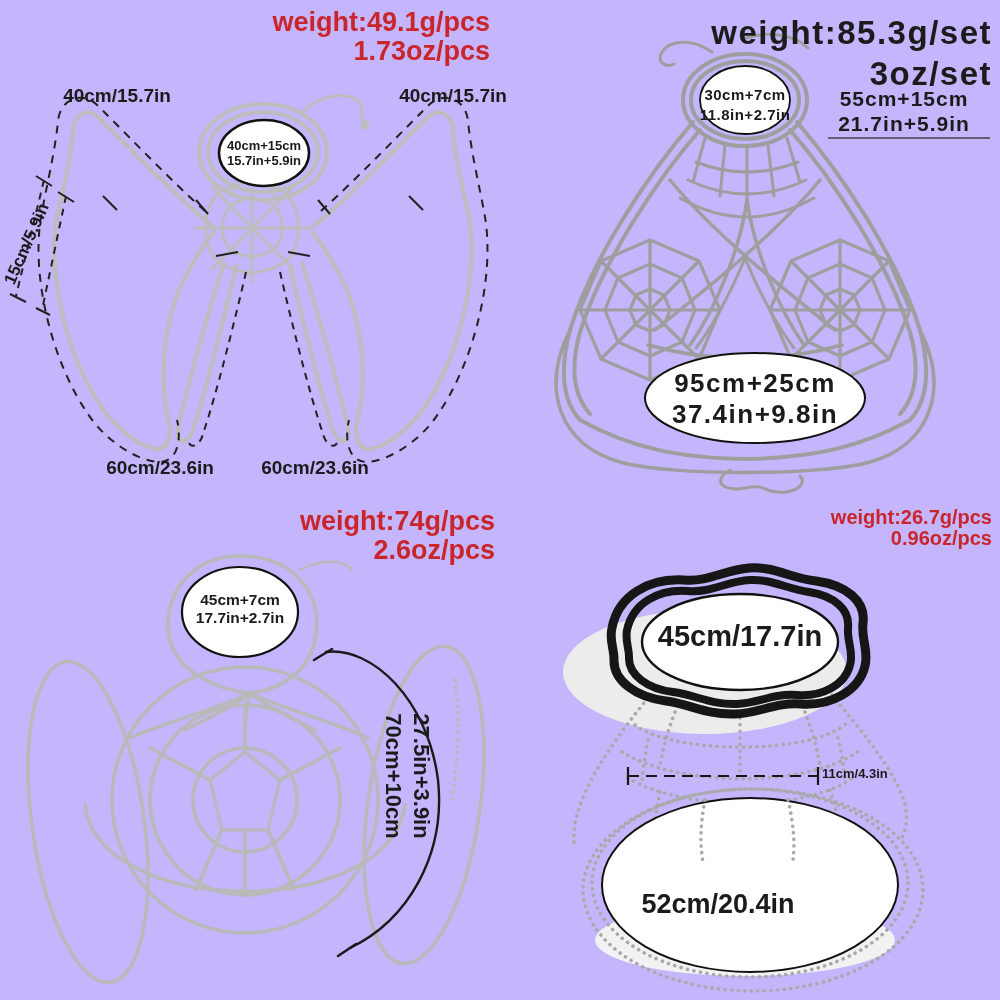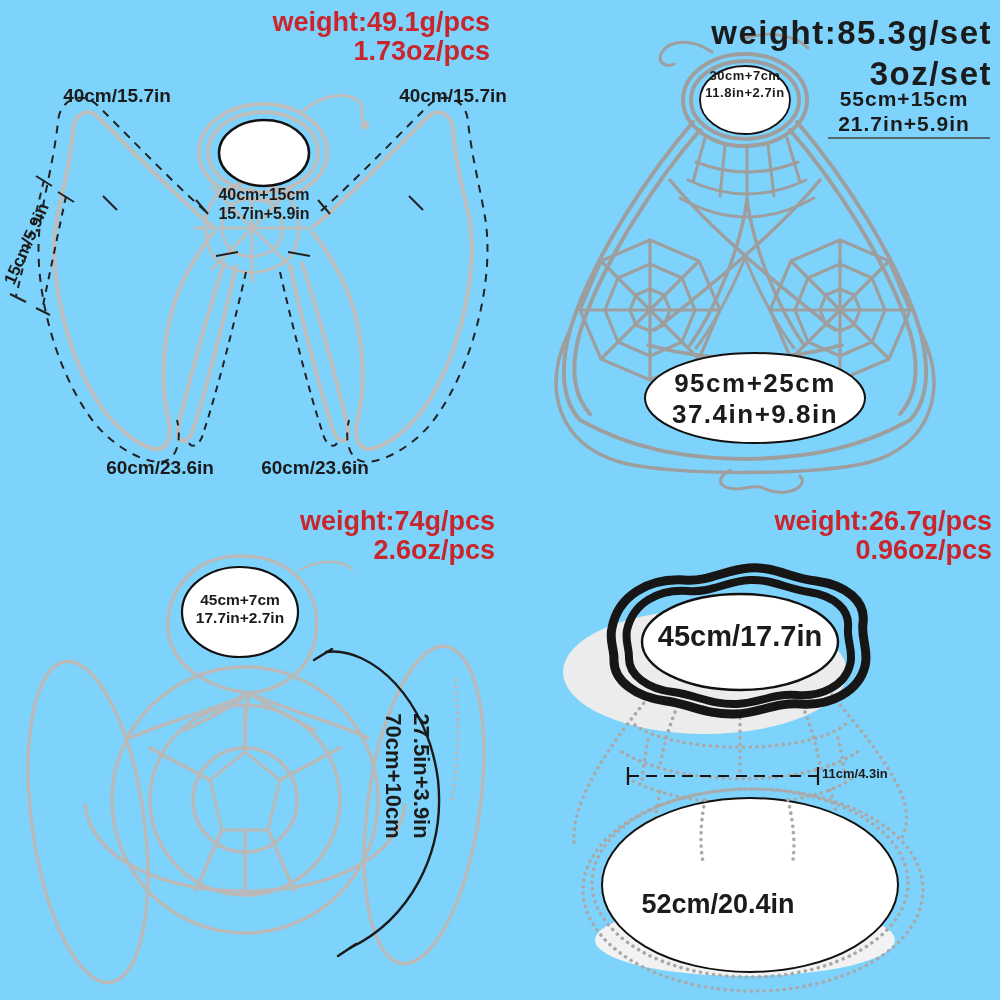--- a/index.html
+++ b/index.html
@@ -1,16 +1,16 @@
 <!DOCTYPE html>
 <html><head>
 <meta charset="utf-8">
 <style>
   html,body{margin:0;padding:0;background:#fff;}
-  #stage{position:relative;width:1000px;height:1000px;background:#7dd3fc;overflow:hidden;
+  #stage{position:relative;width:1000px;height:1000px;background:#c4b5fd;overflow:hidden;
          font-family:"Liberation Sans",sans-serif;color:#1b1b1b;}
   svg{position:absolute;display:block;}
   .lbl{position:absolute;font-weight:600;color:#1b1b1b;white-space:nowrap;}
   .ctr{text-align:center;}
   .weight{position:absolute;text-align:right;font-weight:700;color:#c9252b;line-height:1.07;}
   .weight div{white-space:nowrap;}
   .blk{color:#1b1b1b;}
   .twoline{line-height:1.18;font-weight:600;}
   .twoline div{white-space:nowrap;}
 </style>
@@ -150,32 +150,32 @@
     </g>
   </svg>
 
   <div class="weight" style="left:250px;top:8px;width:240px;font-size:27px;">
     <div>weight:49.1g/pcs</div>
     <div>1.73oz/pcs</div>
   </div>
   <div class="lbl ctr" style="left:42px;top:85px;width:150px;font-size:19px;">40cm/15.7in</div>
   <div class="lbl ctr" style="left:378px;top:85px;width:150px;font-size:19px;">40cm/15.7in</div>
   <div class="lbl ctr" style="left:-28px;top:234px;width:110px;font-size:17px;transform:rotate(-66deg);">15cm/5.9in</div>
-  <div class="lbl ctr twoline" style="left:204px;top:138px;width:120px;font-size:16px;margin-top:48px;">
+  <div class="lbl ctr twoline" style="left:204px;top:138px;width:120px;font-size:13px;">
     <div>40cm+15cm</div>
     <div>15.7in+5.9in</div>
   </div>
   <div class="lbl ctr" style="left:85px;top:457px;width:150px;font-size:19px;">60cm/23.6in</div>
   <div class="lbl ctr" style="left:240px;top:457px;width:150px;font-size:19px;">60cm/23.6in</div>
 
   <div class="weight blk" style="left:700px;top:12px;width:292px;font-size:33px;letter-spacing:1.5px;line-height:1.25;color:#1b1b1b;">
     <div>weight:85.3g/set</div>
     <div>3oz/set</div>
   </div>
-  <div class="lbl ctr twoline" style="left:685px;top:68px;width:120px;font-size:13px;letter-spacing:0.5px;line-height:1.3;text-align:center;">
+  <div class="lbl ctr twoline" style="left:685px;top:85px;width:120px;font-size:15px;letter-spacing:0.5px;line-height:1.3;text-align:center;">
     <div>30cm+7cm</div>
     <div>11.8in+2.7in</div>
   </div>
   <div class="lbl ctr twoline" style="left:815px;top:87px;width:178px;font-size:21px;letter-spacing:1px;">
     <div>55cm+15cm</div>
     <div>21.7in+5.9in</div>
   </div>
   <div class="lbl ctr twoline" style="left:645px;top:368px;width:220px;font-size:26px;letter-spacing:1.5px;line-height:1.2;">
     <div>95cm+25cm</div>
     <div>37.4in+9.8in</div>
@@ -185,21 +185,21 @@
     <div>weight:74g/pcs</div>
     <div>2.6oz/pcs</div>
   </div>
   <div class="lbl ctr twoline" style="left:180px;top:591px;width:120px;font-size:15.5px;">
     <div>45cm+7cm</div>
     <div>17.7in+2.7in</div>
   </div>
   <div class="lbl ctr" style="left:317px;top:762px;width:150px;height:28px;font-size:22px;transform:rotate(90deg);">70cm+10cm</div>
   <div class="lbl ctr" style="left:345px;top:762px;width:150px;height:28px;font-size:22px;transform:rotate(90deg);">27.5in+3.9in</div>
 
-  <div class="weight" style="left:742px;top:507px;width:250px;font-size:27px;">
+  <div class="weight" style="left:742px;top:507px;width:250px;font-size:20px;">
     <div>weight:26.7g/pcs</div>
     <div>0.96oz/pcs</div>
   </div>
   <div class="lbl ctr" style="left:640px;top:620px;width:200px;font-size:29px;">45cm/17.7in</div>
   <div class="lbl" style="left:822px;top:766px;font-size:13px;">11cm/4.3in</div>
   <div class="lbl ctr" style="left:578px;top:889px;width:280px;font-size:27px;">52cm/20.4in</div>
 
 </div>
 
 </body></html>

